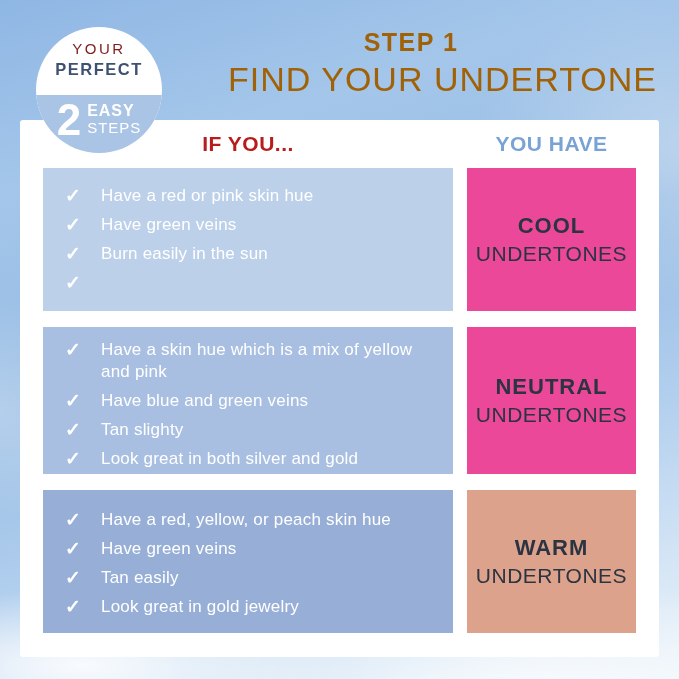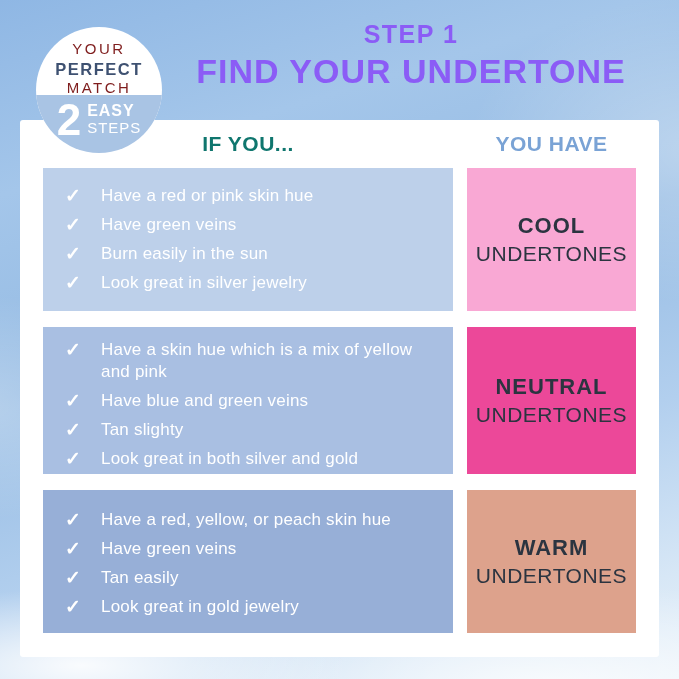--- a/index.html
+++ b/index.html
@@ -35,23 +35,23 @@
     position: absolute; left: 0; bottom: 0; width: 100%; height: 46%;
     display: flex; align-items: flex-start; justify-content: center; gap: 6px;
     padding-top: 4px; color: #ffffff;
   }
   .badge-number { font-size: 44px; font-weight: 700; line-height: 0.95; }
   .badge-steps { text-align: left; padding-top: 3px; }
   .badge-steps .l1 { font-size: 16px; font-weight: 800; letter-spacing: 1px; line-height: 1.1; }
   .badge-steps .l2 { font-size: 15px; font-weight: 400; letter-spacing: 1px; line-height: 1.1; }
 
   
-  .titlebox { position: absolute; left: 165px; top: 20px; width: 492px; text-align: center; color: #8b5cf6; z-index: 2; }
+  .titlebox { position: absolute; left: 165px; top: 28px; width: 492px; text-align: center; color: #a16207; z-index: 2; }
   .step-label { font-size: 25px; font-weight: 600; letter-spacing: 1.5px; }
-  .main-title { font-size: 34px; font-weight: 700; letter-spacing: 1px; margin-top: 3px; }
+  .main-title { font-size: 34px; font-weight: 400; letter-spacing: 1px; margin-top: 3px; text-align: right; }
 
   
   .col-header { position: absolute; top: 132px; text-align: center; font-size: 21px; font-weight: 700; letter-spacing: 0.5px; z-index: 2; }
   .col-header.left  { left: 43px;  width: 410px; }
   .col-header.right { left: 467px; width: 169px; }
 
   
   .list-box   { position: absolute; left: 43px;  width: 410px; z-index: 2; color: #ffffff; }
   .result-box { position: absolute; left: 467px; width: 169px; z-index: 2;
                 display: flex; flex-direction: column; align-items: center; justify-content: center; text-align: center; }
@@ -72,59 +72,57 @@
 </style>
 </head>
 <body>
 
 <div class="card"></div>
 
 <div class="badge">
   <div class="badge-top">
     <div class="badge-word-light">YOUR</div>
     <div class="badge-word-bold">PERFECT</div>
-    <div class="badge-word-light">MATCH</div>
   </div>
   <div class="badge-bottom" style="background: rgb(169, 196, 228);">
     <div class="badge-number">2</div>
     <div class="badge-steps">
       <div class="l1">EASY</div>
       <div class="l2">STEPS</div>
     </div>
   </div>
 </div>
 
 <div class="titlebox">
   <div class="step-label">STEP 1</div>
   <div class="main-title">FIND YOUR UNDERTONE</div>
 </div>
 
-<div class="col-header left" style="color: #0f766e; text-align: center;">IF YOU...</div>
+<div class="col-header left" style="color: #b91c1c; text-align: center;">IF YOU...</div>
 <div class="col-header right" style="color: rgb(122, 163, 213);">YOU HAVE</div>
 
 <div class="row1">
   <div class="list-box" style="background: rgb(189, 208, 234);">
     <div class="check-item">
       <span class="check-mark">✓</span>
       <span class="check-text">Have a red or pink skin hue</span>
     </div>
     <div class="check-item">
       <span class="check-mark">✓</span>
       <span class="check-text">Have green veins</span>
     </div>
     <div class="check-item">
       <span class="check-mark">✓</span>
       <span class="check-text">Burn easily in the sun</span>
     </div>
     <div class="check-item">
       <span class="check-mark">✓</span>
-      <span class="check-text">Look great in silver jewelry</span>
     </div>
   </div>
-  <div class="result-box" style="background: #f9a8d4;">
+  <div class="result-box" style="background: #ec4899;">
     <div class="result-title" style="color: rgb(43, 52, 64);">COOL</div>
     <div class="result-subtitle" style="color: rgb(43, 52, 64);">UNDERTONES</div>
   </div>
 </div>
 
 <div class="row2">
   <div class="list-box" style="background: rgb(169, 191, 226);">
     <div class="check-item">
       <span class="check-mark">✓</span>
       <span class="check-text">Have a skin hue which is a mix of yellow and pink</span>

